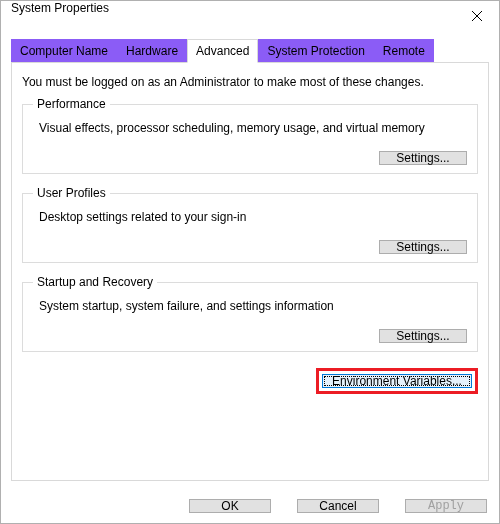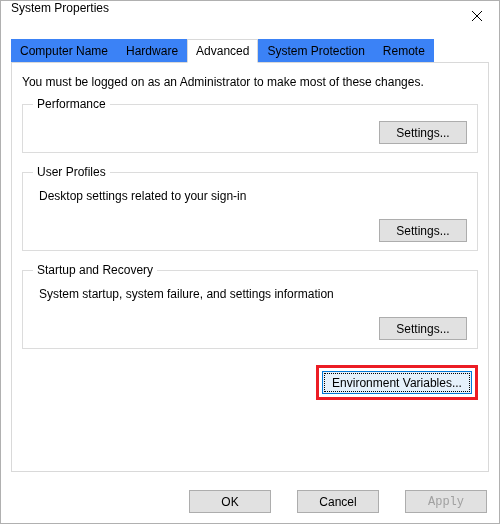--- a/index.html
+++ b/index.html
@@ -52,21 +52,21 @@
       position: relative;
       z-index: 2;
     }
     .tab {
       padding: 4px 8px 4px 8px;
       font-size: 12px;
       color: #000;
       border: 1px solid transparent;
       border-bottom: none;
       cursor: default;
-      background: #3b82f6;
+      background: #8b5cf6;
       position: relative;
     }
     .tab.active {
       border: 1px solid #d9d9d9;
       border-bottom: 1px solid #fff;
       background: #fff;
       margin-bottom: -1px;
       z-index: 3;
     }
     .tab-content {
@@ -98,21 +98,21 @@
       margin: 4px 0 16px 6px;
       font-size: 12px;
     }
     .btn-row {
       display: flex;
       justify-content: flex-end;
       margin-top: 4px;
     }
     .btn {
       min-width: 88px;
-      height: 23px;
+      height: 14px;
       background: #e1e1e1;
       border: 1px solid #adadad;
       font-family: inherit;
       font-size: 12px;
       color: #000;
       cursor: default;
       display: inline-flex;
       align-items: center;
       justify-content: center;
       padding: 0 8px;
@@ -167,20 +167,21 @@
       <div class="tab active">Advanced</div>
       <div class="tab">System Protection</div>
       <div class="tab">Remote</div>
     </div>
 
     <div class="tab-content">
       <div class="intro">You must be logged on as an Administrator to make most of these changes.</div>
 
       <fieldset class="group">
         <legend>Performance</legend>
+        <div class="group-desc">Visual effects, processor scheduling, memory usage, and virtual memory</div>
         <div class="btn-row">
           <button class="btn">Settings...</button>
         </div>
       </fieldset>
 
       <fieldset class="group">
         <legend>User Profiles</legend>
         <div class="group-desc">Desktop settings related to your sign-in</div>
         <div class="btn-row">
           <button class="btn">Settings...</button>

